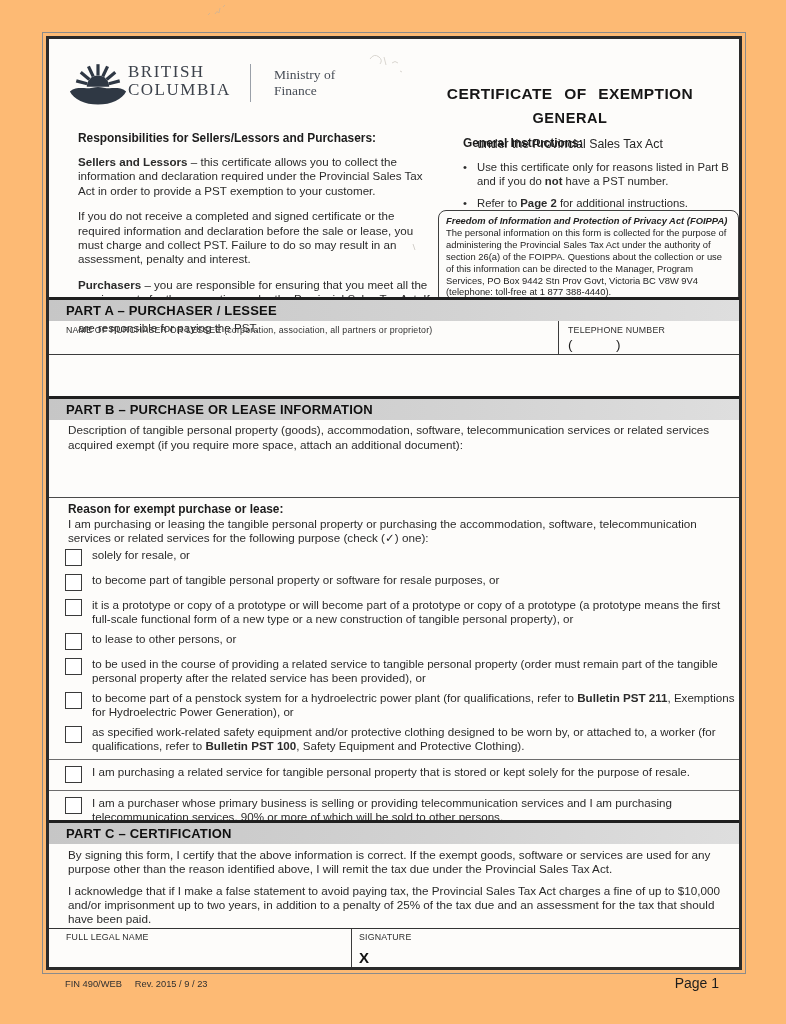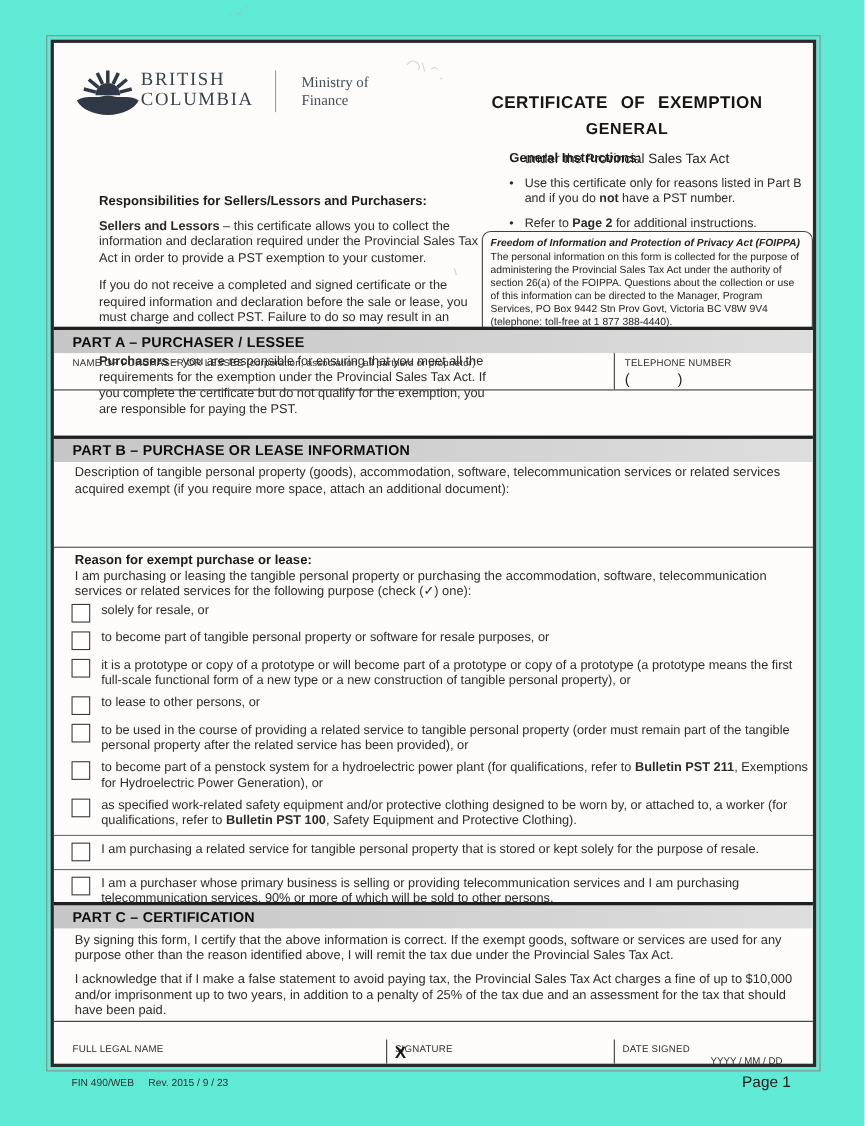--- a/index.html
+++ b/index.html
@@ -1,37 +1,37 @@
 <!DOCTYPE html>
 <html><head>
 <meta charset="utf-8">
 <style>
   html,body{margin:0;padding:0;}
-  .page{position:relative;width:786px;height:1024px;background:#5eead4;overflow:hidden;
+  .page{position:relative;width:786px;height:1024px;background:#fdba74;overflow:hidden;
         font-family:"Liberation Sans",sans-serif;color:#2b2b2b;}
   
   .frame{position:absolute;left:46px;top:36px;width:696px;height:934px;box-sizing:border-box;
          border:3px solid #2a2a2a;outline:1px solid #8b8b8b;outline-offset:3px;background:#fdfcfa;}
   .abs{position:absolute;}
   .rb{font-weight:bold;}
   .ri{}
 
   
   .emblem{left:19px;top:18px;width:60px;height:50px;}
   .province{left:79px;top:24px;font-family:"Liberation Serif",serif;font-size:17px;line-height:18px;
             letter-spacing:1.5px;color:#3c424b;}
   .logo-div{left:201px;top:25px;height:38px;border-left:1.2px solid #9aa0a8;}
   .ministry{left:225px;top:28px;font-family:"Liberation Serif",serif;font-size:13.5px;line-height:16px;color:#474d56;}
   .title-block{left:356px;top:23px;width:330px;text-align:center;color:#161616;margin-top:23px;}
   .title-1{font-size:15.5px;font-weight:bold;word-spacing:7px;letter-spacing:.4px;}
   .title-2{font-size:14.5px;font-weight:bold;letter-spacing:.6px;margin-top:7px;}
   .title-sub{font-size:12.3px;margin-top:11px;color:#262626;}
 
   
-  .left-col{left:41px;top:92px;width:354px;margin-top:44px;}
+  .left-col{left:29px;top:92px;width:354px;}
   .col-h{font-size:11.9px;font-weight:bold;margin:0 0 10px 0;color:#1c1c1c;}
   .left-col p{font-size:11.6px;line-height:14.4px;margin:0 0 11px 0;}
   .right-col{left:414px;top:97px;width:282px;}
   .bullet-row{display:flex;gap:7px;font-size:11.3px;line-height:14px;margin-bottom:8px;}
   .bullet-glyph{flex:none;width:7px;}
   .foippa{left:389px;top:171px;width:301px;box-sizing:border-box;border:1.3px solid #3f3f3f;
           border-radius:8px;padding:4px 7px 5px 7px;font-size:9.4px;line-height:11.9px;color:#232323;}
   .foippa-title{font-weight:bold;font-style:italic;}
 
   
@@ -61,21 +61,21 @@
   .cbrow.s1{margin-bottom:7px;}
   .cbrow.s2{margin-bottom:6px;}
   .cbrow.sep{border-top:1.2px solid #6d6d6d;padding-top:5px;}
   .cb{width:15px;height:15px;border:1.5px solid #3a3a3a;background:#fff;margin:1px 10px 0 0;flex:none;}
   .cbl{font-size:11.6px;line-height:14px;color:#2b2b2b;}
 
   
   .c-p1{left:19px;top:809px;width:668px;font-size:11.7px;line-height:14.2px;}
   .c-p2{left:19px;top:845px;width:668px;font-size:11.7px;line-height:14.2px;}
   .sig-row{left:0;top:889px;width:690px;height:39px;border-top:1.5px solid #333;box-sizing:border-box;}
-  .sig-cell{position:absolute;top:16px;bottom:0;}
+  .sig-cell{position:absolute;top:0;bottom:0;}
   .cell-fln{left:0;width:302px;}
   .cell-sig{left:302px;width:207px;border-left:1.2px solid #3c3c3c;}
   .cell-date{left:509px;width:181px;border-left:1.2px solid #3c3c3c;}
   .cell-fln .flabel{padding:3px 0 0 17px;}
   .cell-sig .flabel{padding:3px 0 0 7px;}
   .cell-date .flabel{padding:3px 0 0 7px;}
   .sig-x{position:absolute;left:7px;bottom:1px;font-weight:bold;font-size:15px;color:#111;}
   .date-fmt{font-size:8.8px;padding-left:87px;margin-top:1px;color:#2e2e2e;}
 
   
@@ -222,24 +222,20 @@
     <div class="abs c-p2"><span>I acknowledge that if I make a false statement to avoid paying tax, the </span><span class="ri">Provincial Sales Tax Act</span><span> charges a fine of up to $10,000 and/or imprisonment up to two years, in addition to a penalty of 25% of the tax due and an assessment for the tax that should have been paid.</span></div>
 
     <div class="abs sig-row">
       <div class="sig-cell cell-fln">
         <div class="flabel">FULL LEGAL NAME</div>
       </div>
       <div class="sig-cell cell-sig">
         <div class="flabel">SIGNATURE</div>
         <div class="sig-x">X</div>
       </div>
-      <div class="sig-cell cell-date">
-        <div class="flabel">DATE SIGNED</div>
-        <div class="date-fmt">YYYY / MM / DD</div>
-      </div>
     </div>
   </div>
 
   <div class="abs footer-left">
     <span>FIN 490/WEB</span><span>Rev. 2015 / 9 / 23</span>
   </div>
   <div class="abs footer-right">Page 1</div>
 
 </div>
 

